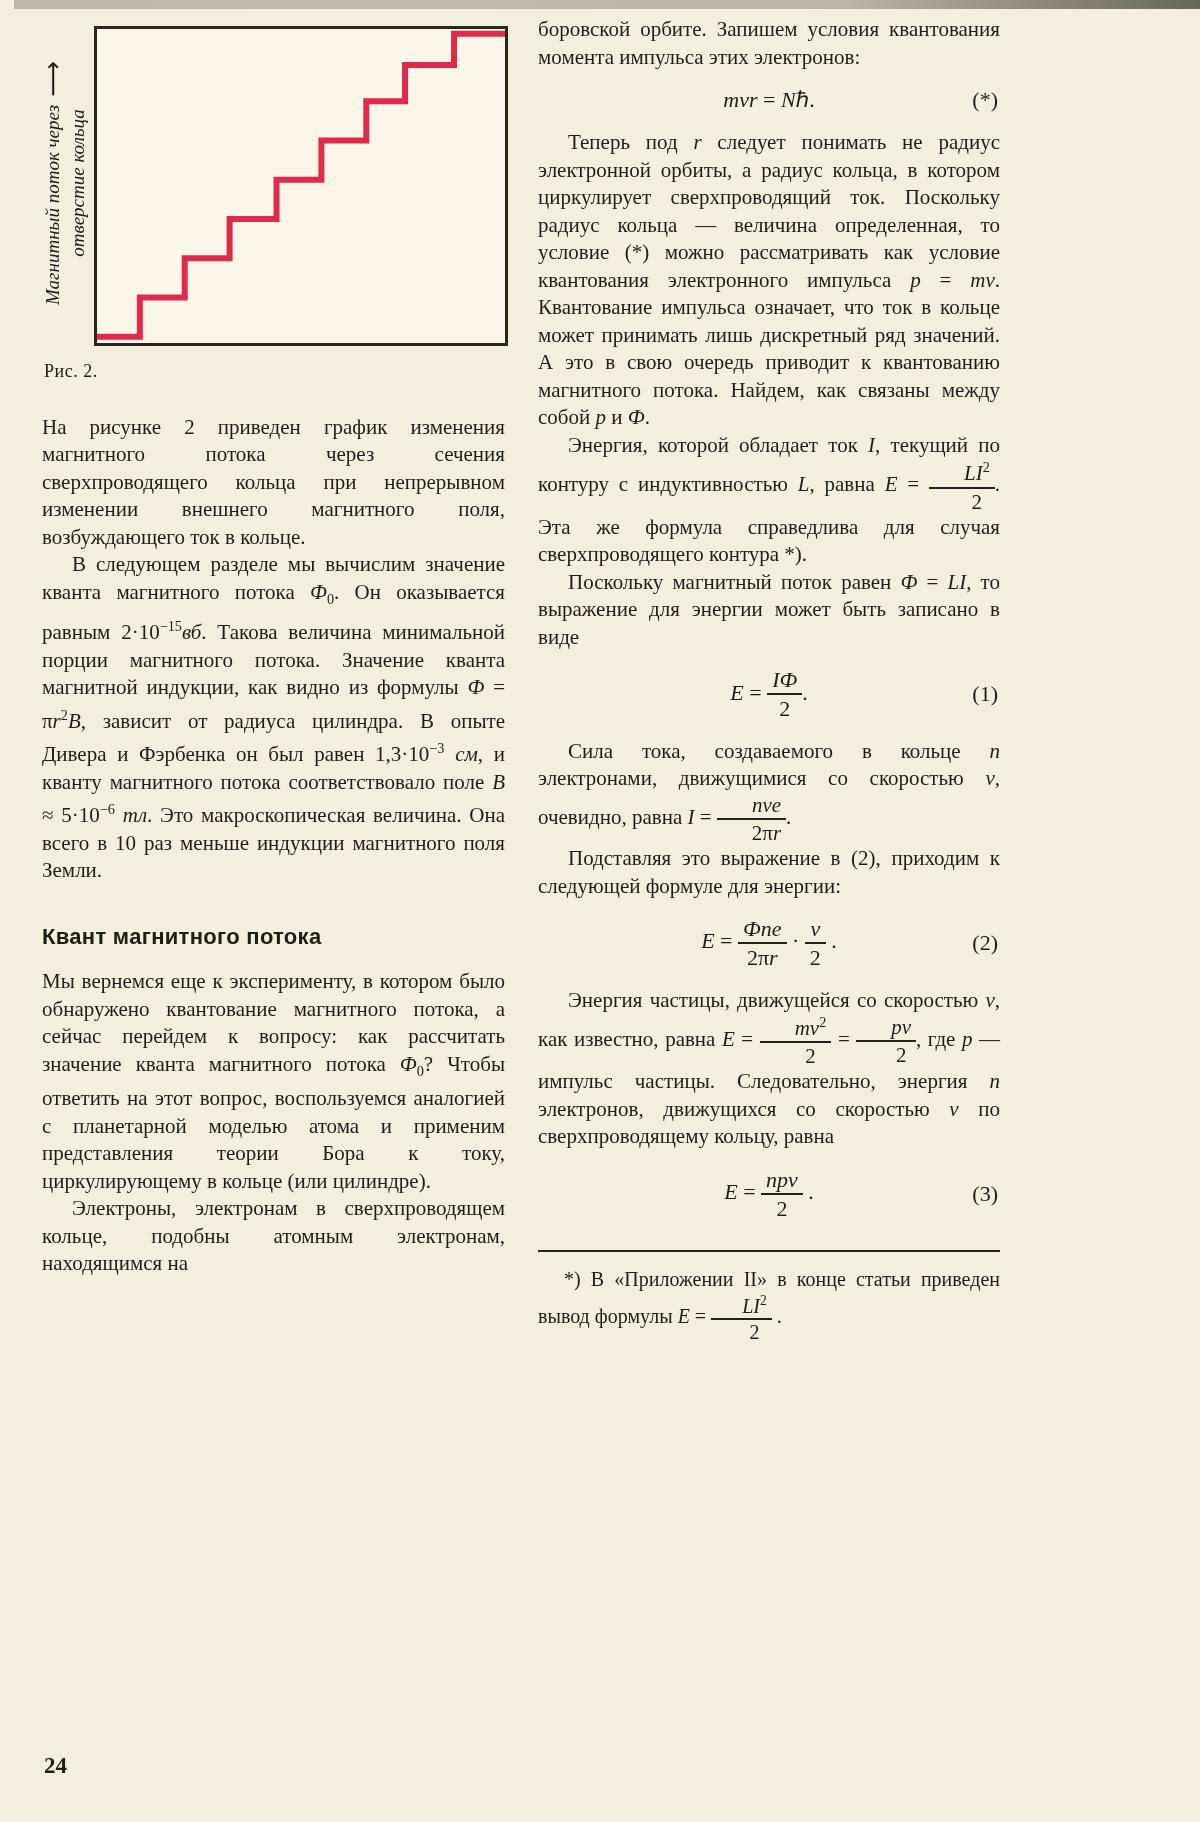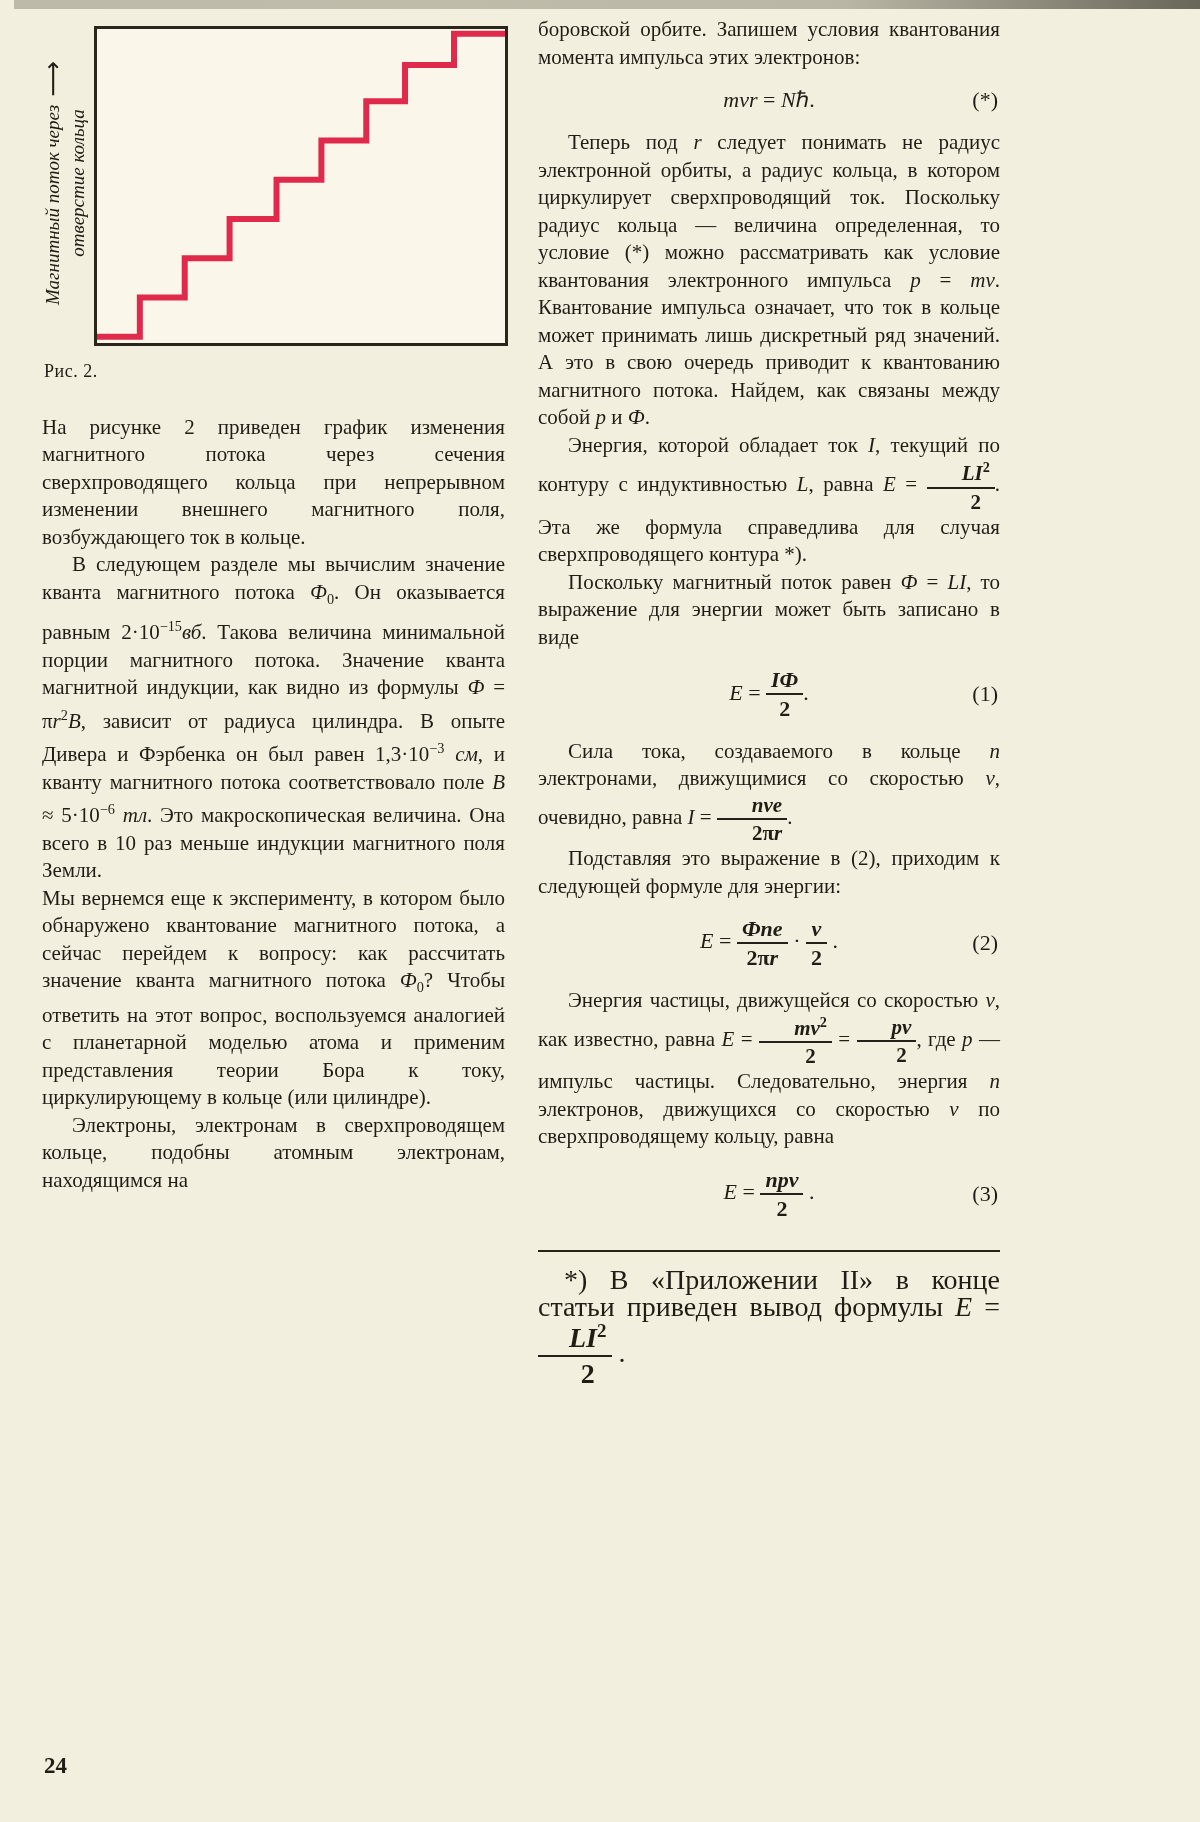--- a/index.html
+++ b/index.html
@@ -119,41 +119,40 @@
     right: 2px;
     top: 50%;
     transform: translateY(-50%);
     font-style: normal;
   }
   .frac {
     display: inline-block;
     vertical-align: middle;
     text-align: center;
     line-height: 1.15;
-    font-weight: bold;
   }
   .frac .num {
     display: block;
     padding: 0 5px 1px;
     border-bottom: 2px solid #24211a;
   }
   .frac .den {
     display: block;
     padding: 1px 5px 0;
   }
   sup, sub { font-size: 0.68em; }
 
   
   .footnote-rule {
     margin: 28px 0 14px;
     border: 0;
     border-top: 2.5px solid #262318;
   }
   .footnote {
-    font-size: 28px;
+    font-size: 20px;
     line-height: 27px;
   }
   .footnote p.indent { text-indent: 26px; }
 
   .page-number {
     position: absolute;
     left: 44px;
     top: 1752px;
     font-weight: 700;
     font-size: 23px;
@@ -177,20 +176,21 @@
       <div class="fig-ylabel">
         <div><span>Магнитный поток через</span><span class="arrow">⟶</span></div>
         <div>отверстие кольца</div>
       </div>
       <div class="fig-caption">Рис. 2.</div>
     </div>
 
     <p>На рисунке 2 приведен график изменения магнитного потока через сечения сверхпроводящего кольца при непрерывном изменении внешнего магнитного поля, возбуждающего ток в кольце.</p>
     <p class="indent">В следующем разделе мы вычислим значение кванта магнитного потока <i>Ф</i><sub>0</sub>. Он оказывается равным 2·10<sup>−15</sup><i>вб</i>. Такова величина минимальной порции магнитного потока. Значение кванта магнитной индукции, как видно из формулы <i>Ф</i> = π<i>r</i><sup>2</sup><i>B</i>, зависит от радиуса цилиндра. В опыте Дивера и Фэрбенка он был равен 1,3·10<sup>−3</sup> <i>см</i>, и кванту магнитного потока соответствовало поле <i>B</i> ≈ 5·10<sup>−6</sup> <i>тл</i>. Это макроскопическая величина. Она всего в 10 раз меньше индукции магнитного поля Земли.</p>
 
+    <h2 class="section-heading">Квант магнитного потока</h2>
 
     <p>Мы вернемся еще к эксперименту, в котором было обнаружено квантование магнитного потока, а сейчас перейдем к вопросу: как рассчитать значение кванта магнитного потока <i>Ф</i><sub>0</sub>? Чтобы ответить на этот вопрос, воспользуемся аналогией с планетарной моделью атома и применим представления теории Бора к току, циркулирующему в кольце (или цилиндре).</p>
     <p class="indent">Электроны, электронам в сверхпроводящем кольце, подобны атомным электронам, находящимся на</p>
 
   </div>
 
   <div class="col-right">
 
     <p>боровской орбите. Запишем условия квантования момента импульса этих электронов:</p>
 

